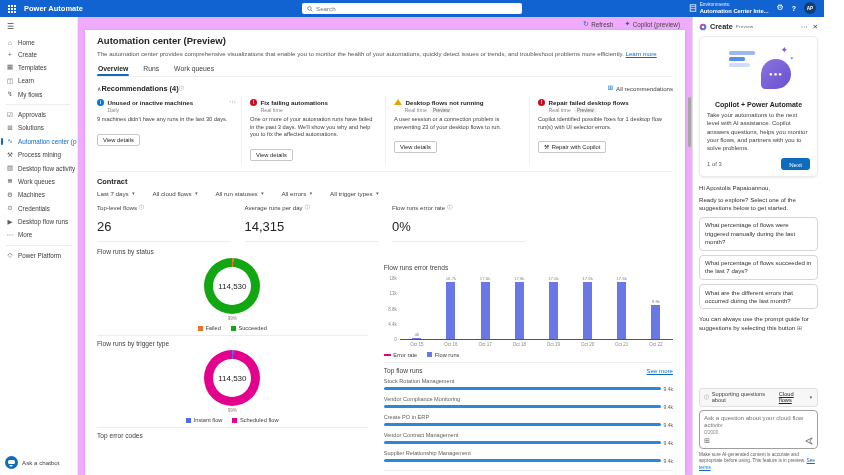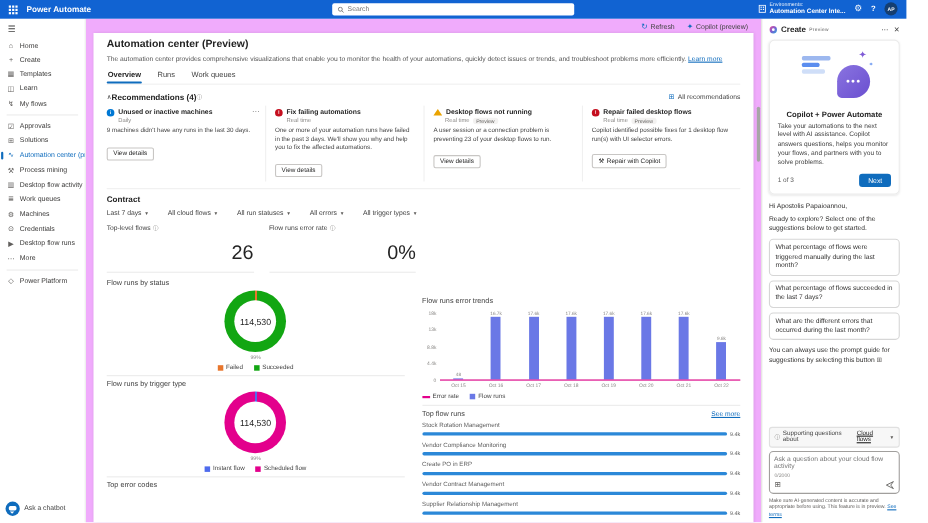--- a/index.html
+++ b/index.html
@@ -81,21 +81,21 @@
 
   .activity-rule{border-top:1px solid #f0f0f0;margin-top:6px}
   .activity-title{font-size:7.4px;font-weight:600;margin:5px 0 4px}
   .filters{display:flex;gap:17px;font-size:6.2px;color:#424242;margin:2px 0 7px}
   .filter{display:flex;gap:2.5px;align-items:center;cursor:pointer}
   .caret{font-size:4.3px;color:#605e5c}
 
   .kpis{display:grid;grid-template-columns:repeat(4,1fr);column-gap:14px}
   .kpi{border-bottom:1px solid #ececec;padding-bottom:7px}
   .kpi-label{font-size:6.1px;color:#424242;display:flex;gap:2px;align-items:center}
-  .kpi-value{font-size:18px;text-align:right;margin-top:8px}
+  .kpi-value{font-size:13px;text-align:left;margin-top:8px}
 
   .charts{display:grid;grid-template-columns:47% 1fr;column-gap:16px;margin-top:6px}
   .chart-title{font-size:6.6px;color:#424242}
   .chart-sec{border-bottom:1px solid #ececec;padding-bottom:4px;margin-bottom:4px}
 
   .donut-area{display:flex;flex-direction:column;align-items:center;margin-top:3px}
   .donut-ring{width:56px;height:56px;border-radius:50%;position:relative}
   .donut-hole{position:absolute;inset:9px;background:#fff;border-radius:50%;display:flex;align-items:center;justify-content:center;font-size:8px}
   .donut-pct{font-size:4.7px;color:#8a8886;margin-top:2px}
   .legend{display:flex;justify-content:center;gap:10px;font-size:5.7px;color:#424242;margin-top:4px}
@@ -399,20 +399,27 @@
         <div class="kpis">
           <div class="kpi">
               <div class="kpi-label">
                 <span>Top-level flows</span>
                 <span class="info-i">ⓘ</span>
               </div>
               <div class="kpi-value">26</div>
             </div>
           <div class="kpi">
               <div class="kpi-label">
+                <span>Average runs per day</span>
+                <span class="info-i">ⓘ</span>
+              </div>
+              <div class="kpi-value">14,315</div>
+            </div>
+          <div class="kpi">
+              <div class="kpi-label">
                 <span>Flow runs error rate</span>
                 <span class="info-i">ⓘ</span>
               </div>
               <div class="kpi-value">0%</div>
             </div>
         </div>
 
         <div class="charts">
 
           <div>

